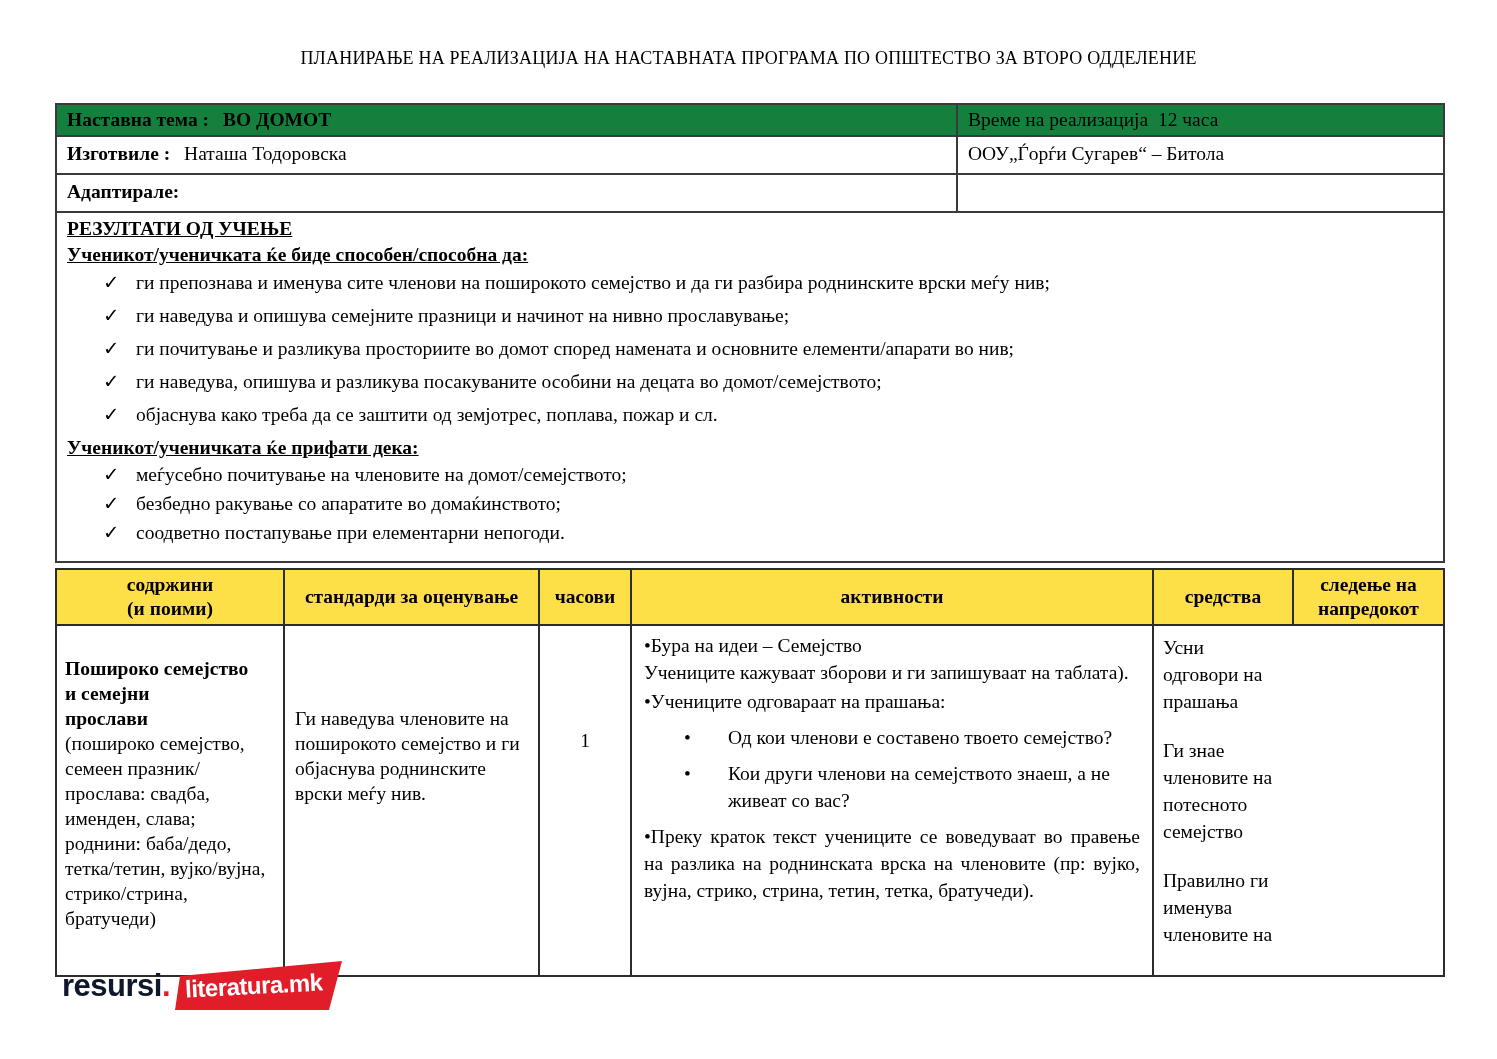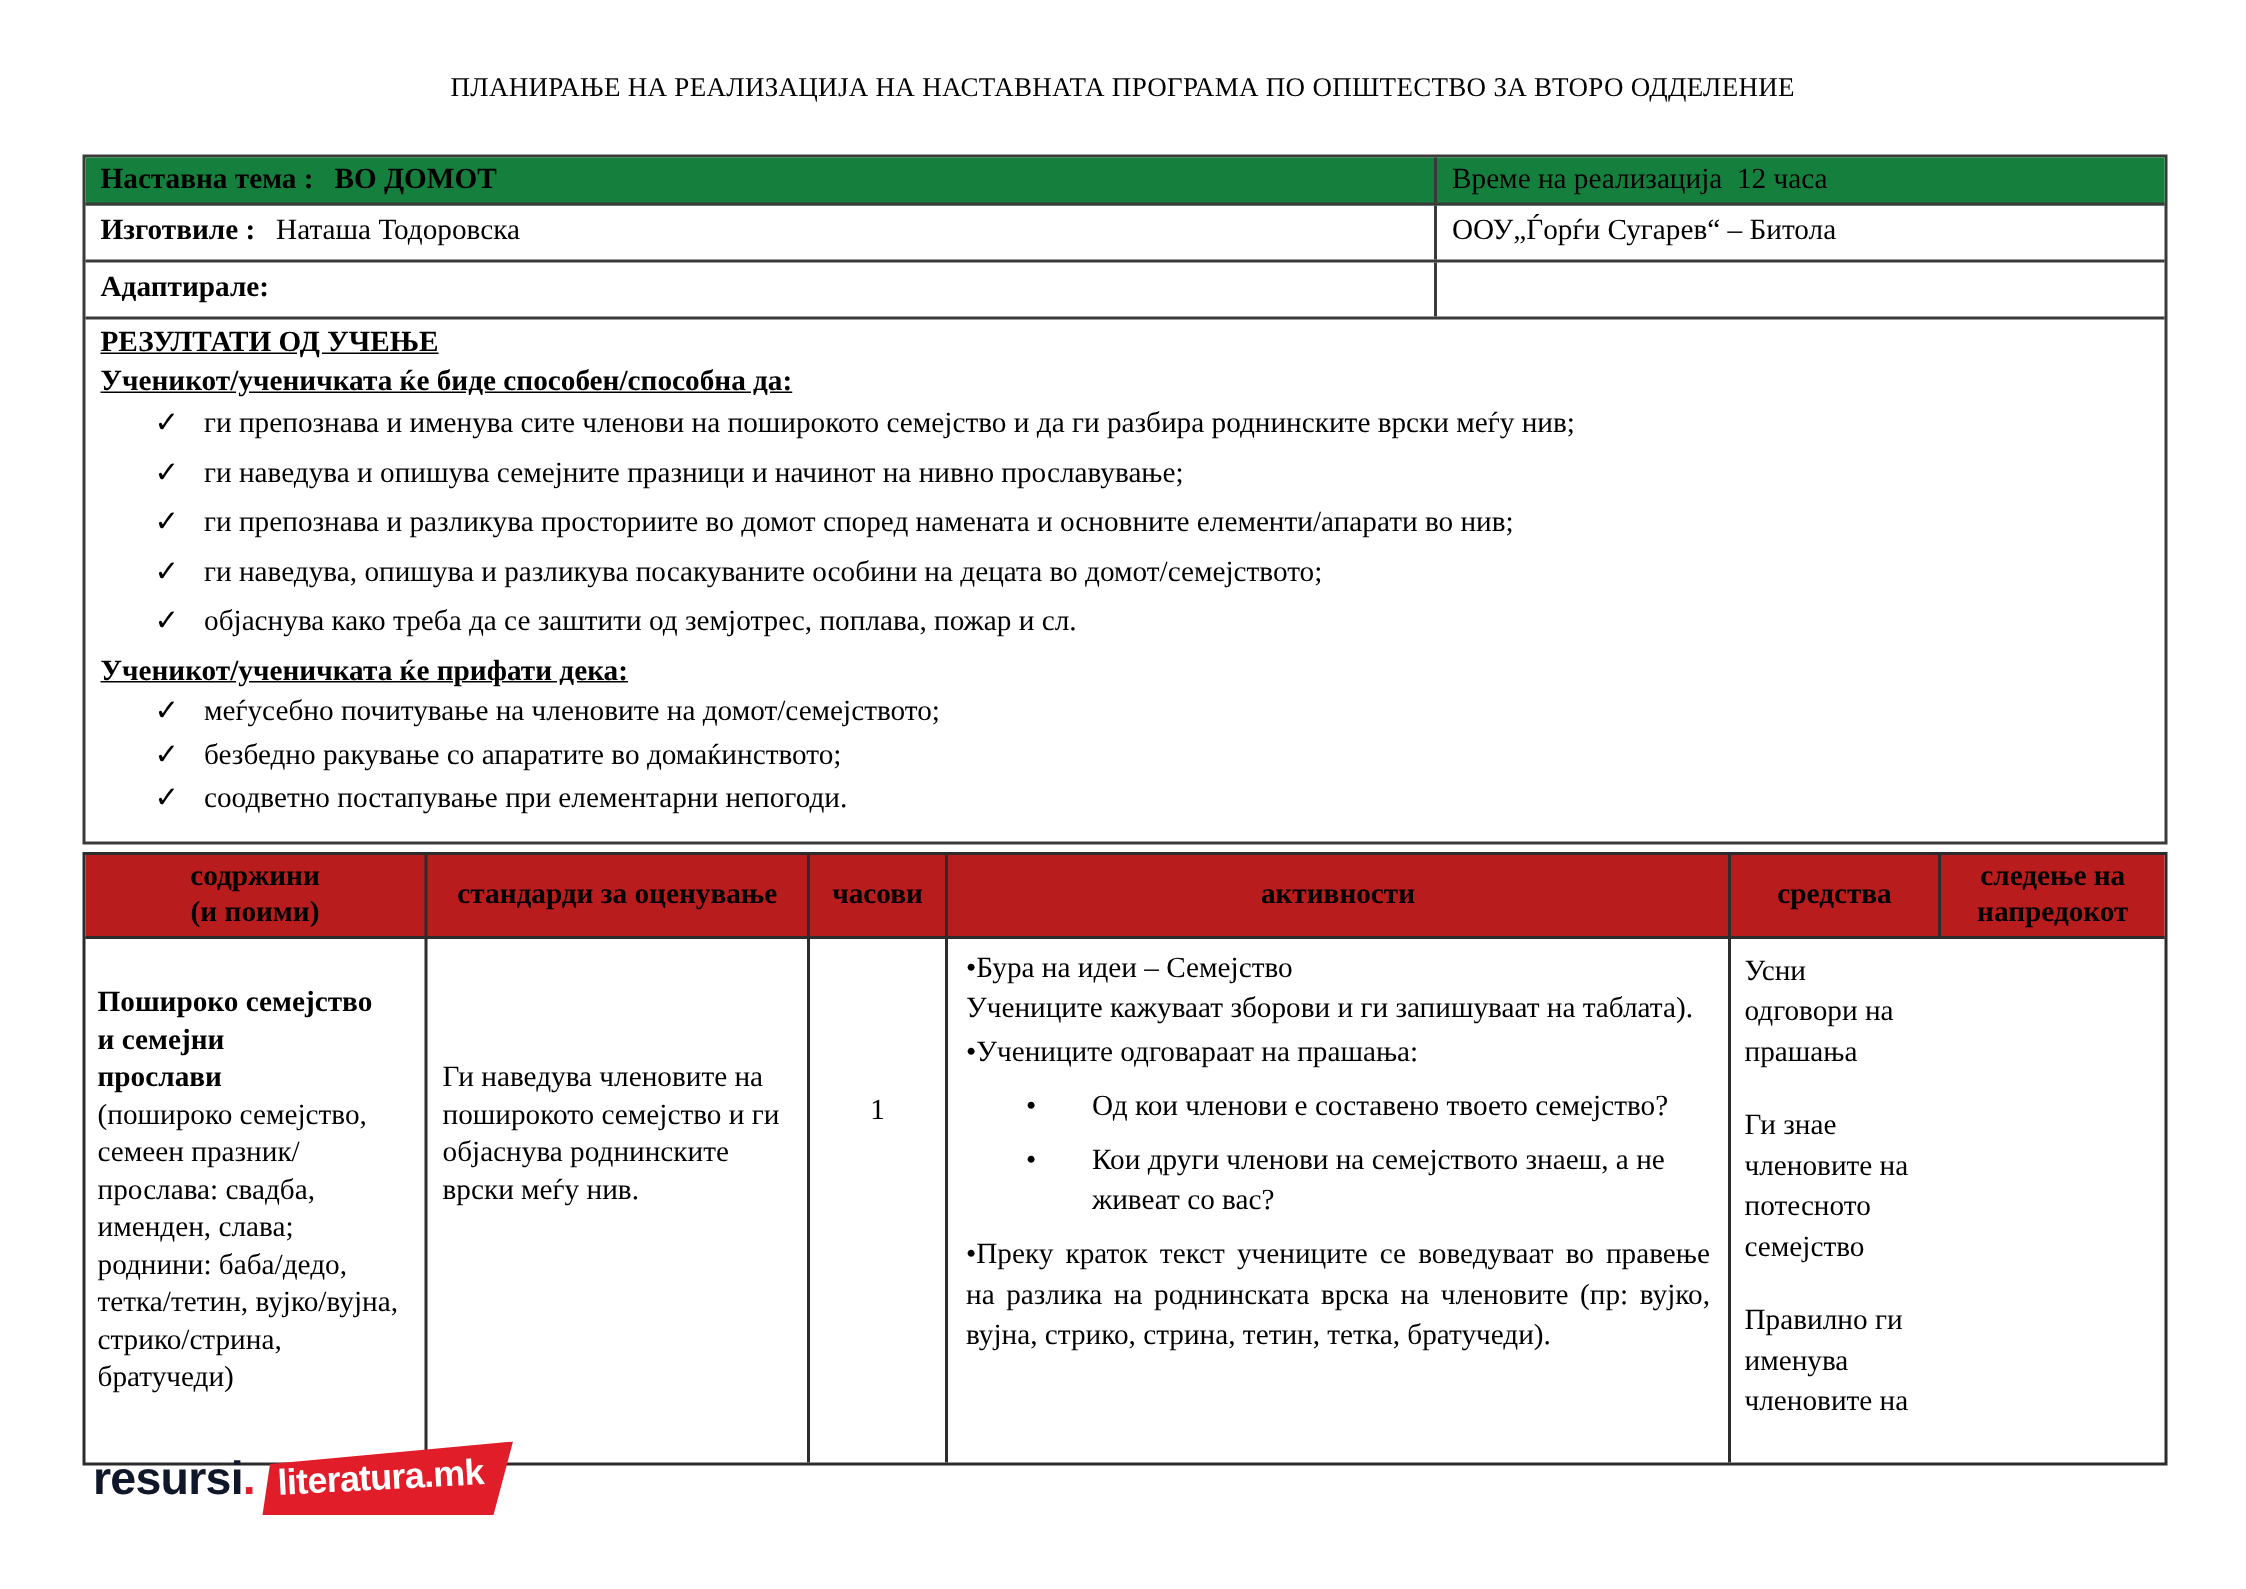--- a/index.html
+++ b/index.html
@@ -28,21 +28,21 @@
   .pre{white-space:pre-wrap;}
   
   .results{padding:3px 10px 12px 10px;font-size:19.5px;min-height:272px;}
   .res-head{font-weight:bold;text-decoration:underline;line-height:26px;}
   .chk-item{display:flex;line-height:25px;margin:2px 0 8px 0;}
   .chk-item .tick{margin-left:36px;width:33px;flex:0 0 33px;}
   .chk-item.tight{margin:1px 0 4px 0;}
   
   .main-table{position:absolute;top:568px;left:55px;width:1386px;border:2px solid #2c2c2c;}
   .mt-head,.mt-body{display:grid;grid-template-columns:228px 255px 92px 522px 140px 149px;}
-  .mt-head{background:#b91c1c;border-bottom:2px solid #2c2c2c;min-height:54px;}
+  .mt-head{background:#fde047;border-bottom:2px solid #2c2c2c;min-height:54px;}
   .mt-head .hcell{
     display:flex;align-items:center;justify-content:center;text-align:center;
     font-weight:bold;font-size:19.5px;line-height:24px;padding:3px 6px;
     border-right:2px solid #2c2c2c;white-space:pre-line;
   }
   .mt-head .hcell:last-child{border-right:none;}
   .mt-body{min-height:321px;}
   .bcell{border-right:2px solid #2c2c2c;padding:5px 8px;font-size:19.5px;line-height:25px;}
   .bcell:last-child{border-right:none;}
   .cell-contents{white-space:pre-line;}
@@ -102,21 +102,21 @@
     <div class="chk-item">
       <span class="tick">✓</span>
       <span>ги препознава и именува сите членови на поширокото семејство и да ги разбира роднинските врски меѓу нив;</span>
     </div>
     <div class="chk-item">
       <span class="tick">✓</span>
       <span>ги наведува и опишува семејните празници и начинот на нивно прославување;</span>
     </div>
     <div class="chk-item">
       <span class="tick">✓</span>
-      <span>ги препознава и разликува просториите во домот според намената и основните елементи/апарати во нив;</span>
+      <span>ги почитување и разликува просториите во домот според намената и основните елементи/апарати во нив;</span>
     </div>
     <div class="chk-item">
       <span class="tick">✓</span>
       <span>ги наведува, опишува и разликува посакуваните особини на децата во домот/семејството;</span>
     </div>
     <div class="chk-item">
       <span class="tick">✓</span>
       <span>објаснува како треба да се заштити од земјотрес, поплава, пожар и сл.</span>
     </div>
     <div class="res-head">Ученикот/ученичката ќе прифати дека:</div>

